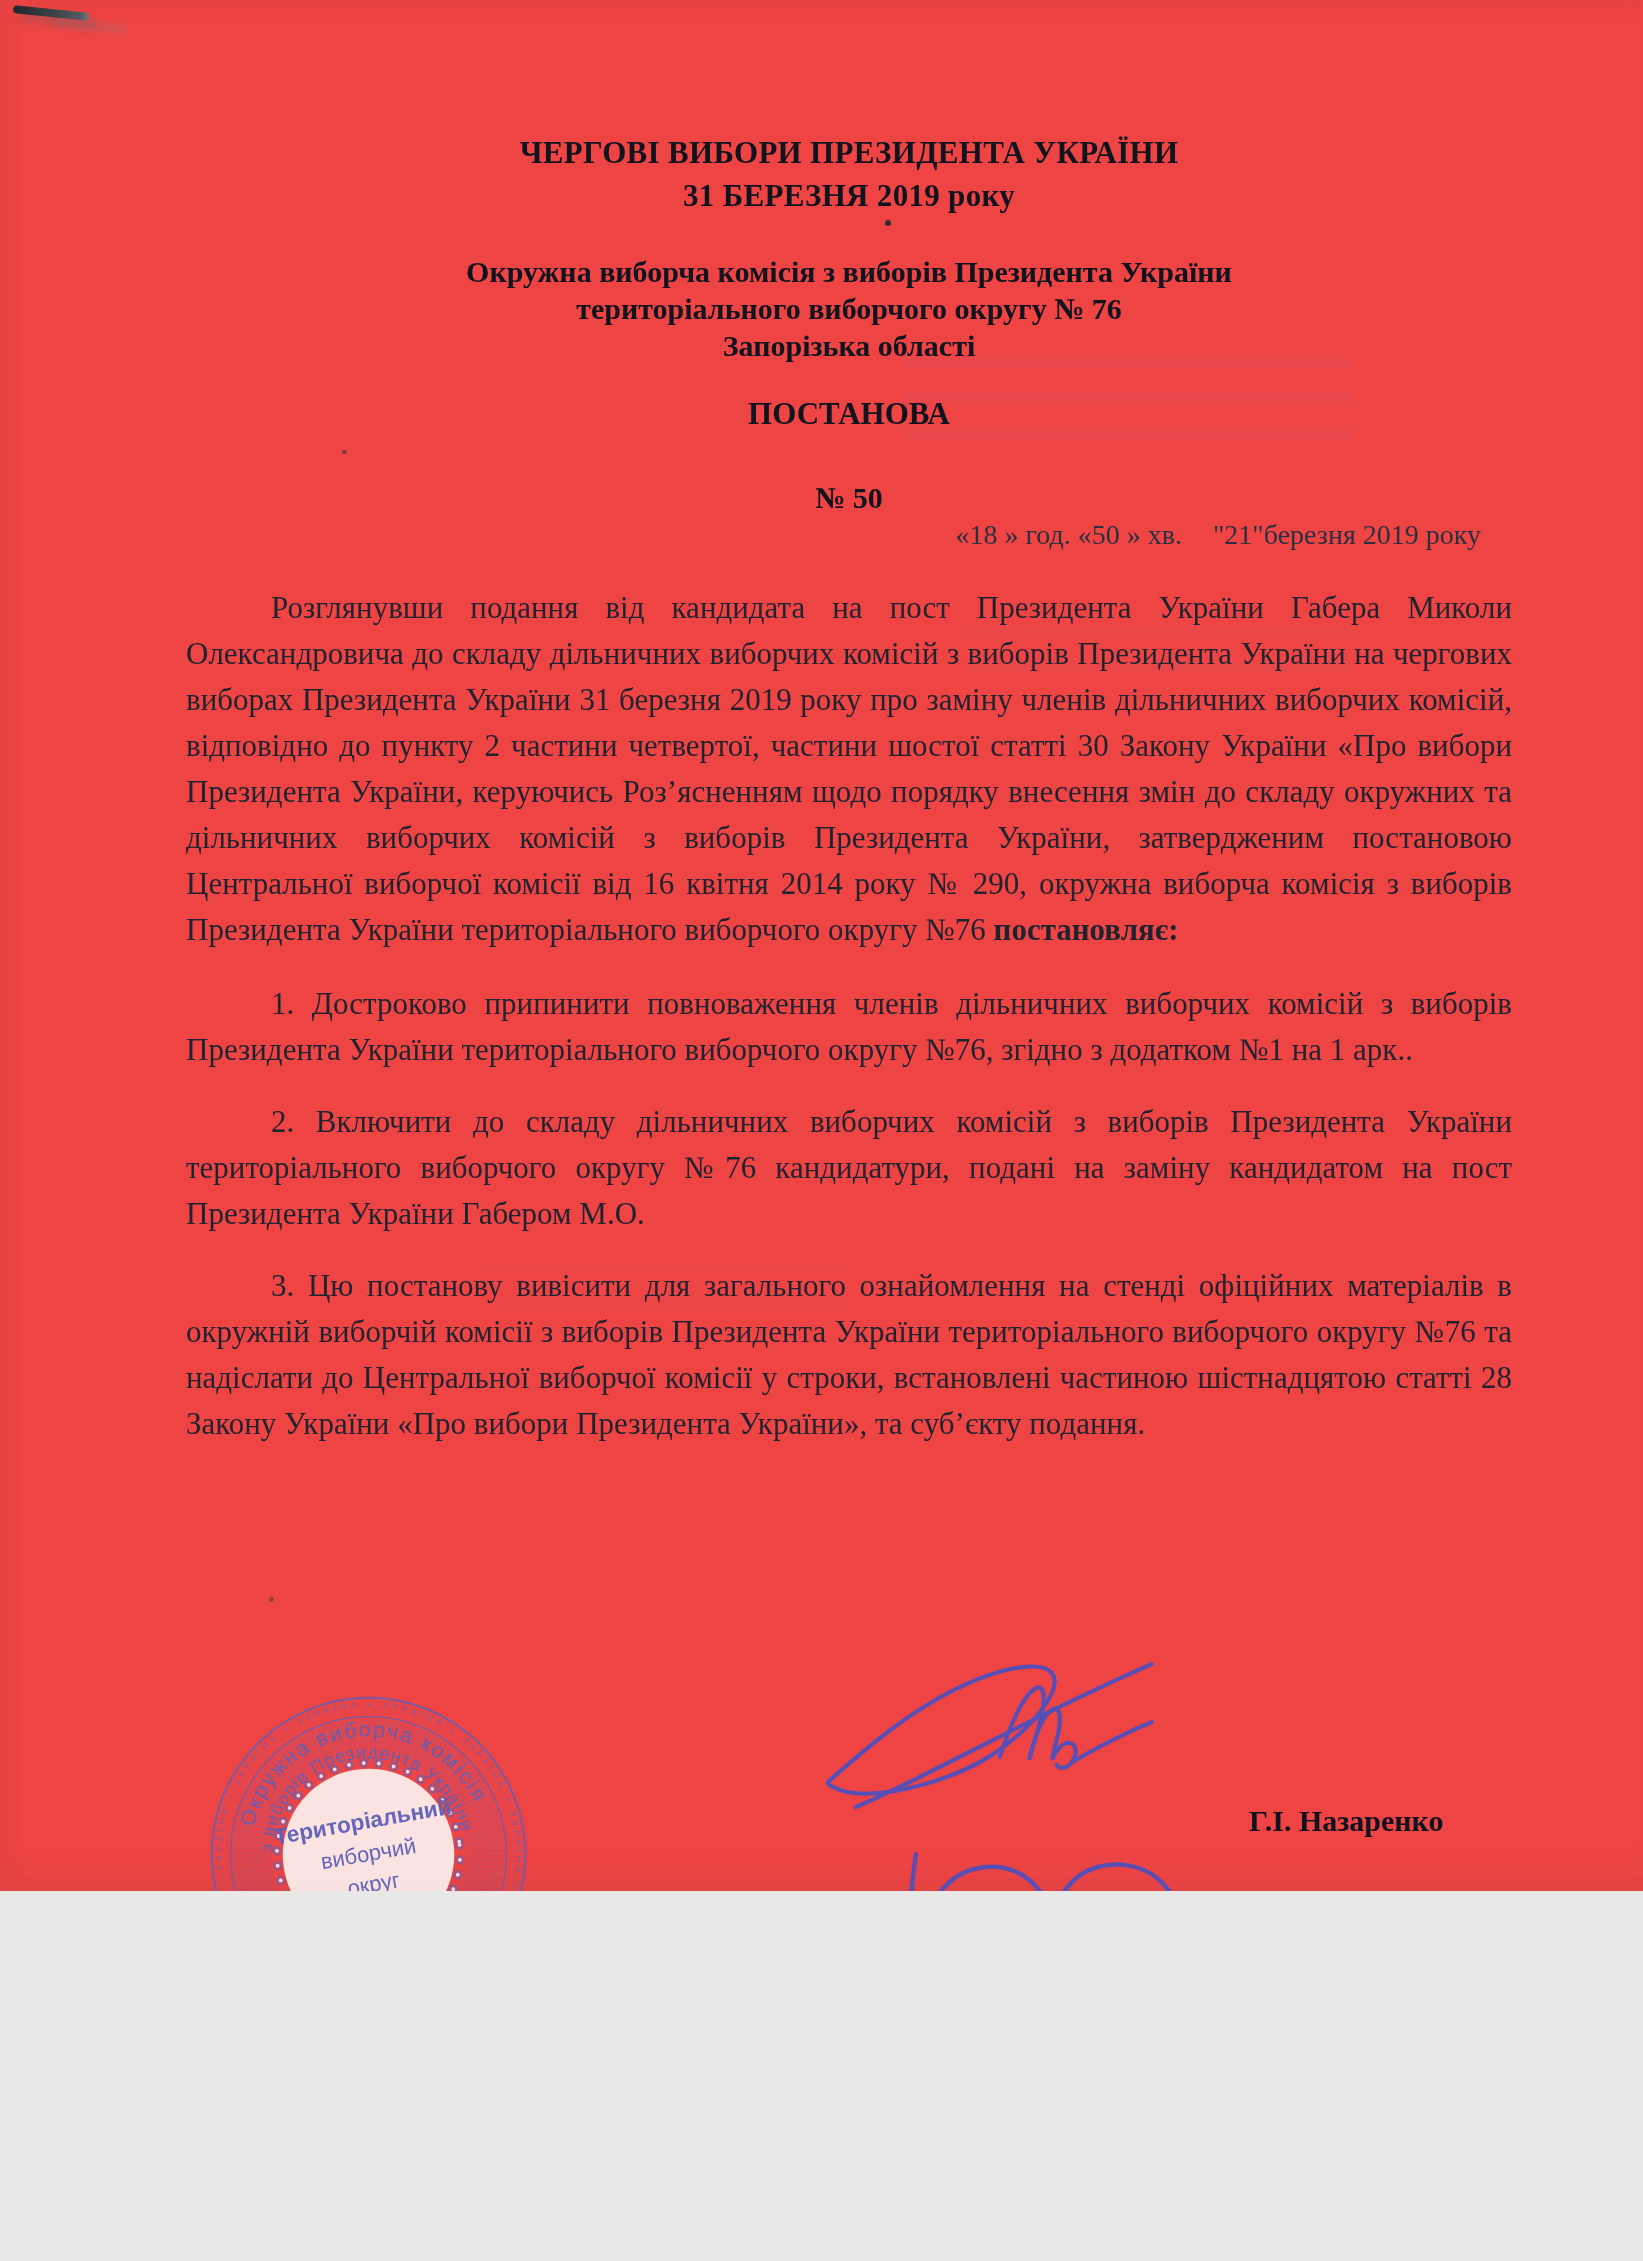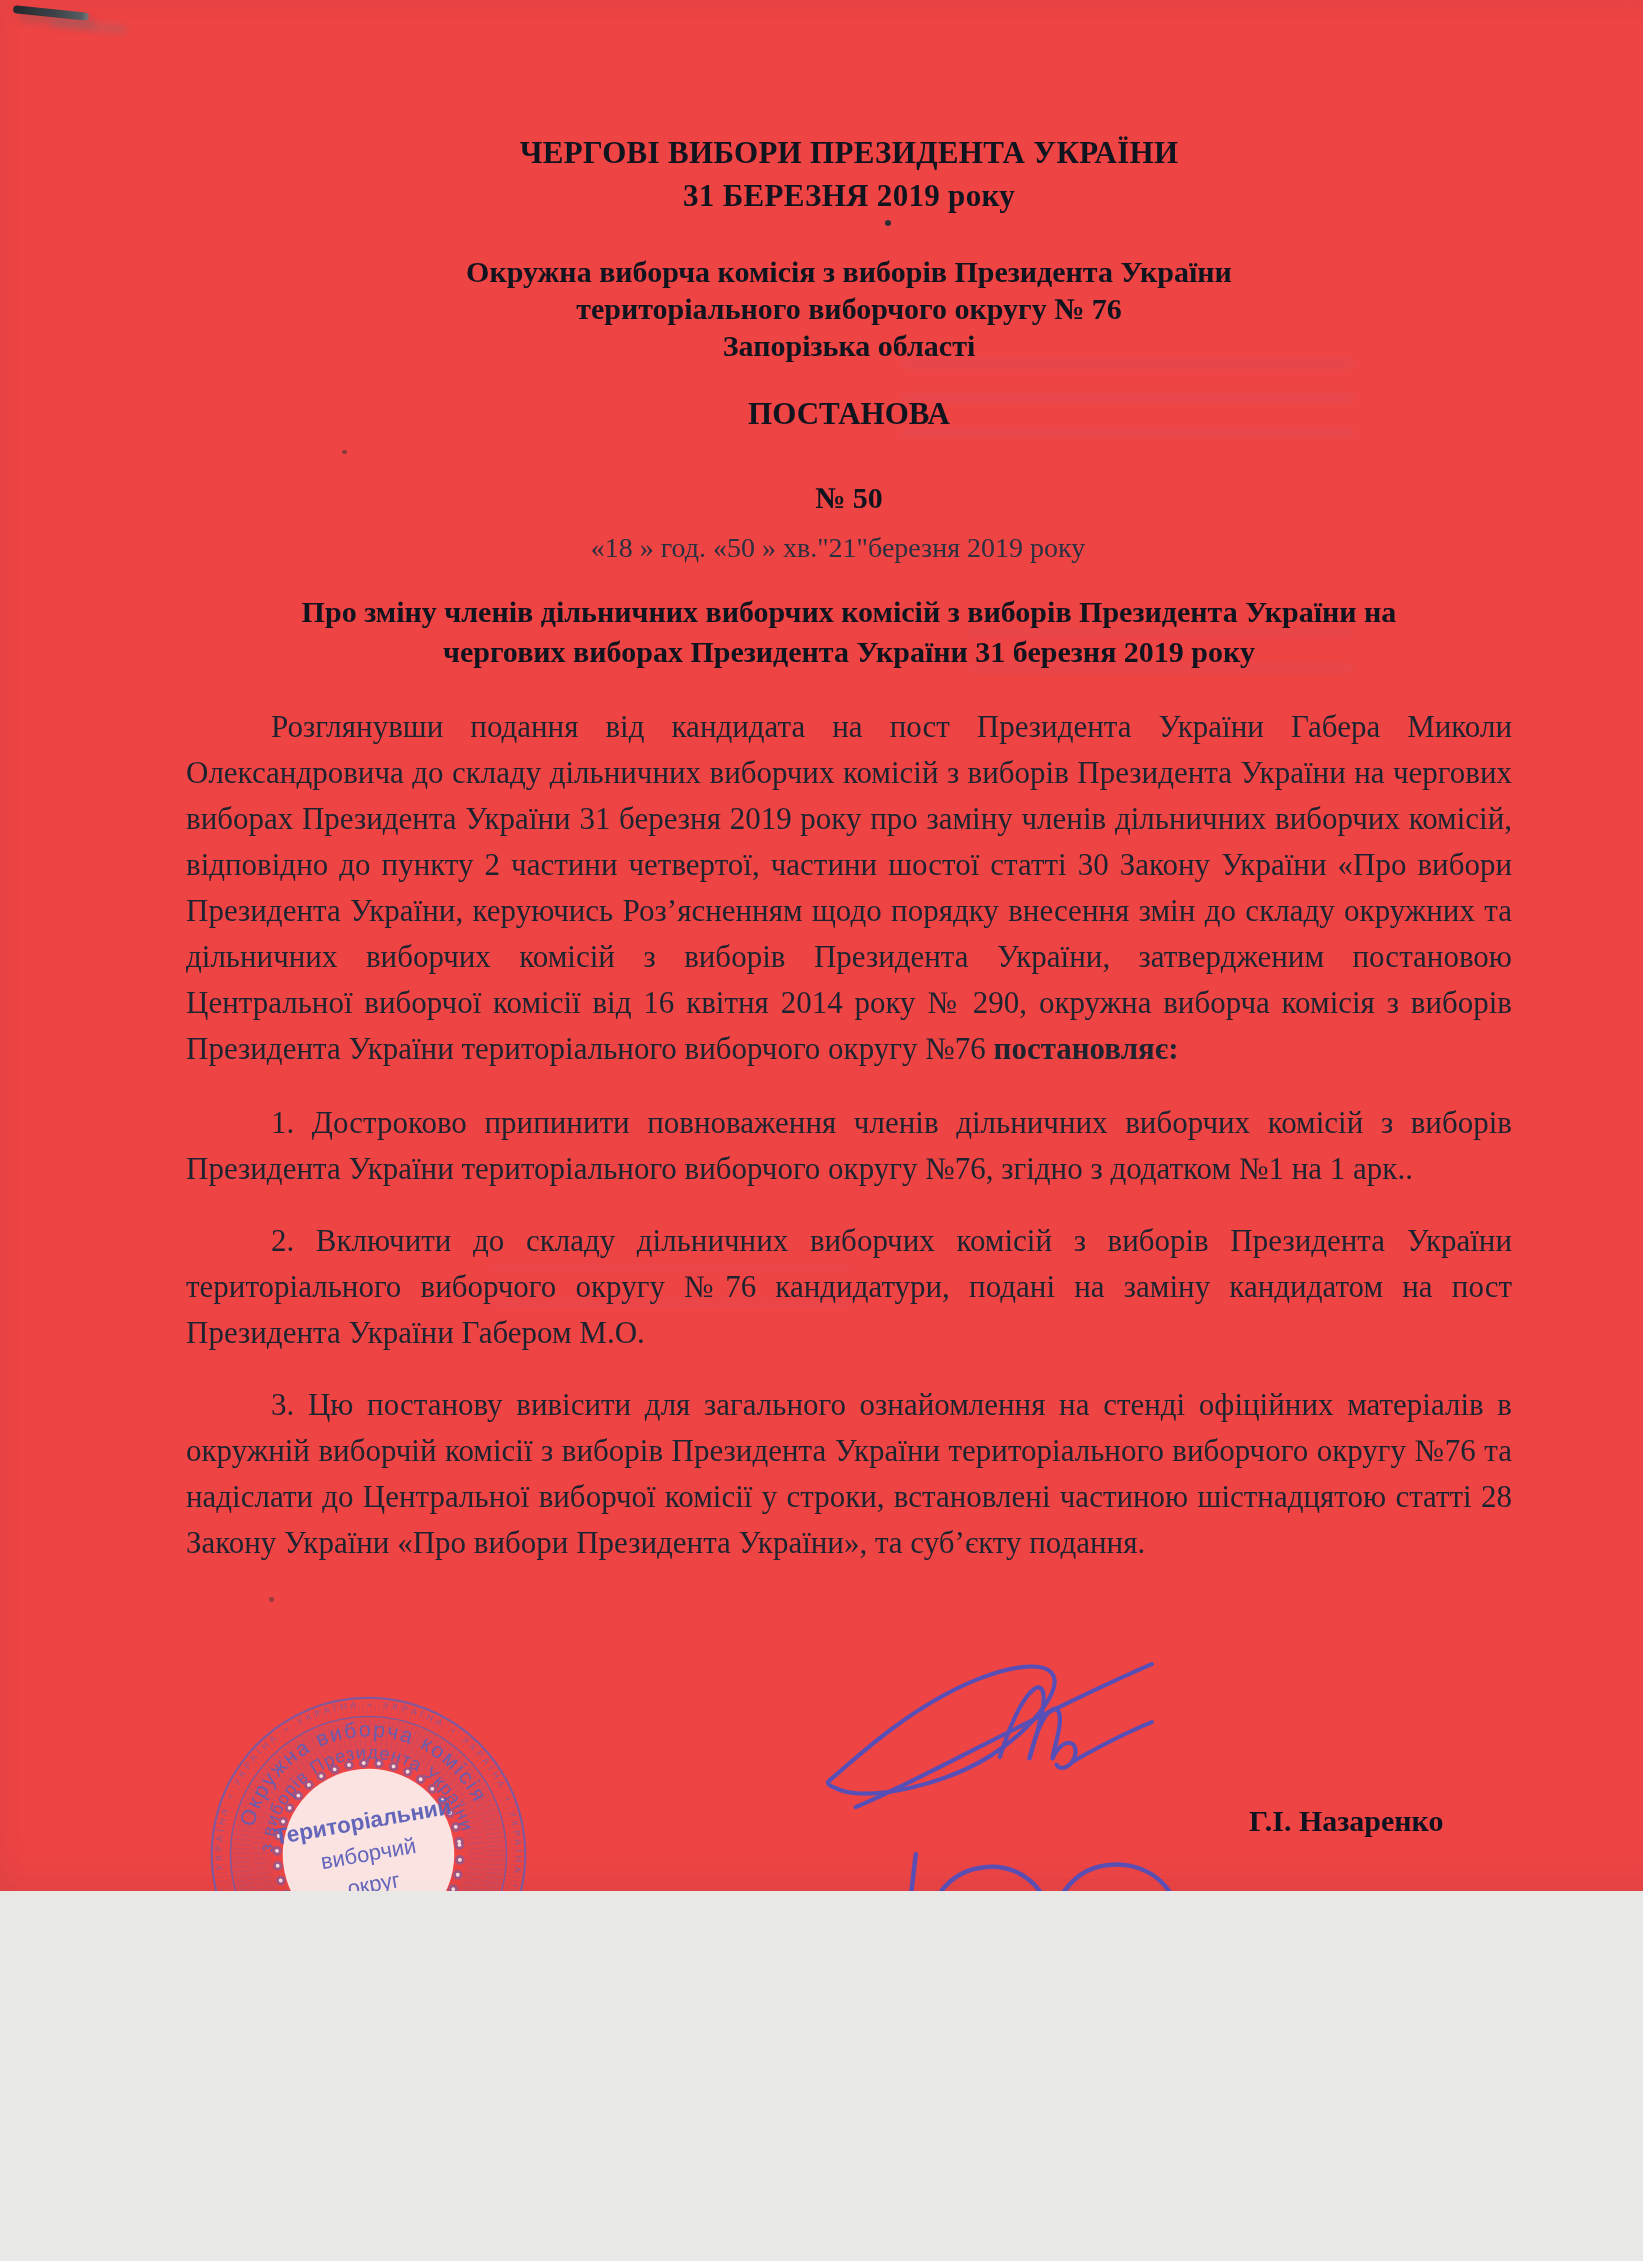--- a/index.html
+++ b/index.html
@@ -29,23 +29,23 @@
     position:absolute;left:186px;top:131px;width:1326px;
   }
   .center{text-align:center;}
   .b{font-weight:bold;}
   .h1{font-size:31px;font-weight:bold;line-height:43px;letter-spacing:0.3px;color:#10141f;}
   .org{font-size:30px;font-weight:bold;line-height:37px;color:#10141f;margin-top:36px;}
   .doctype{font-size:31px;font-weight:bold;line-height:40px;color:#10141f;margin-top:30px;}
   .city{font-size:30px;font-weight:bold;line-height:37px;color:#10141f;}
   .num{font-size:30px;font-weight:bold;line-height:37px;color:#10141f;margin-top:45px;}
   .dateline{
-    display:flex;justify-content:center;
+    display:flex;justify-content:flex-end;
     font-size:28px;line-height:36px;color:#2a3040;
-    padding:0 31px 0 9px;margin-top:14px;
+    padding:0 31px 0 9px;margin-top:1px;gap:31px;
   }
   .dateline span{white-space:pre;}
   .subject{font-size:30px;font-weight:bold;line-height:40px;color:#10141f;margin-top:26px;}
   .para{
     font-size:31px;line-height:46px;text-align:justify;
     text-indent:85px;margin:0;color:var(--text_ink);
   }
   .p-intro{margin-top:32px;}
   .p-item1{margin-top:28px;}
   .p-item{margin-top:26px;}
@@ -94,24 +94,20 @@
 
     <div class="doctype center">ПОСТАНОВА</div>
 
     <div class="num center">№ 50</div>
 
     <div class="dateline">
       <span>«18 » год. «50 » хв.</span>
       <span>"21"березня 2019 року</span>
     </div>
 
-    <div class="subject center">
-      <div>Про зміну членів дільничних виборчих комісій з виборів Президента України на</div>
-      <div>чергових виборах Президента України 31 березня 2019 року</div>
-    </div>
 
     <p class="para p-intro"><span>Розглянувши подання від кандидата на пост Президента України Габера Миколи Олександровича до складу дільничних виборчих комісій з виборів Президента України на чергових виборах Президента України 31 березня 2019 року про заміну членів дільничних виборчих комісій, відповідно до пункту 2 частини четвертої, частини шостої статті 30 Закону України «Про вибори Президента України, керуючись Роз’ясненням щодо порядку внесення змін до складу окружних та дільничних виборчих комісій з виборів Президента України, затвердженим постановою Центральної виборчої комісії від 16 квітня 2014 року № 290, окружна виборча комісія з виборів Президента України територіального виборчого округу №76</span> <span class="b">постановляє:</span></p>
 
     <p class="para p-item1">1. Достроково припинити повноваження членів дільничних виборчих комісій з виборів Президента України територіального виборчого округу №76, згідно з додатком №1 на 1 арк..</p>
     <p class="para p-item">2. Включити до складу дільничних виборчих комісій з виборів Президента України територіального виборчого округу №76 кандидатури, подані на заміну кандидатом на пост Президента України Габером М.О.</p>
     <p class="para p-item">3. Цю постанову вивісити для загального ознайомлення на стенді офіційних матеріалів в окружній виборчій комісії з виборів Президента України територіального виборчого округу №76 та надіслати до Центральної виборчої комісії у строки, встановлені частиною шістнадцятою статті 28 Закону України «Про вибори Президента України», та суб’єкту подання.</p>
   </div>
 
   <svg class="svg-abs" style="left:206px;top:1692px;" width="325" height="325" viewBox="-252 -252 504 504">
     <g transform="rotate(-6)" opacity="0.9">

